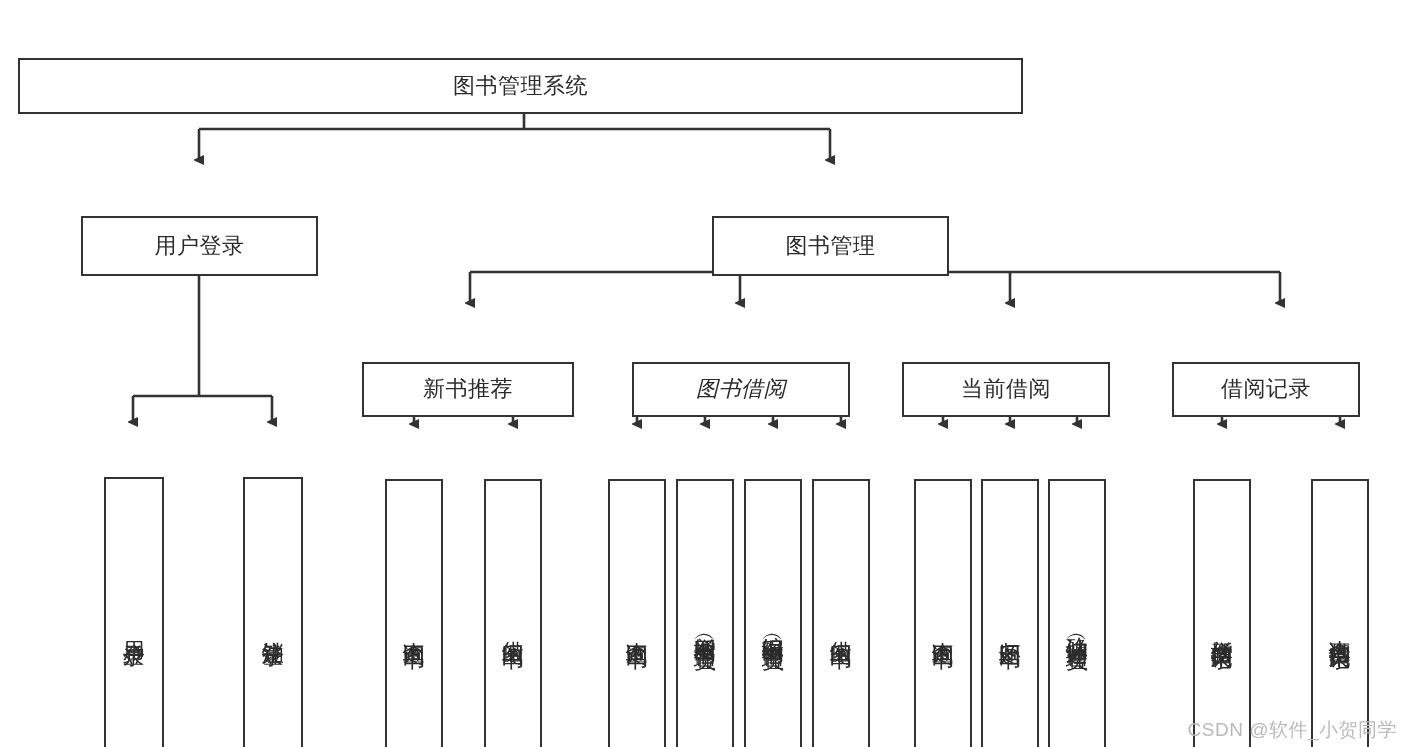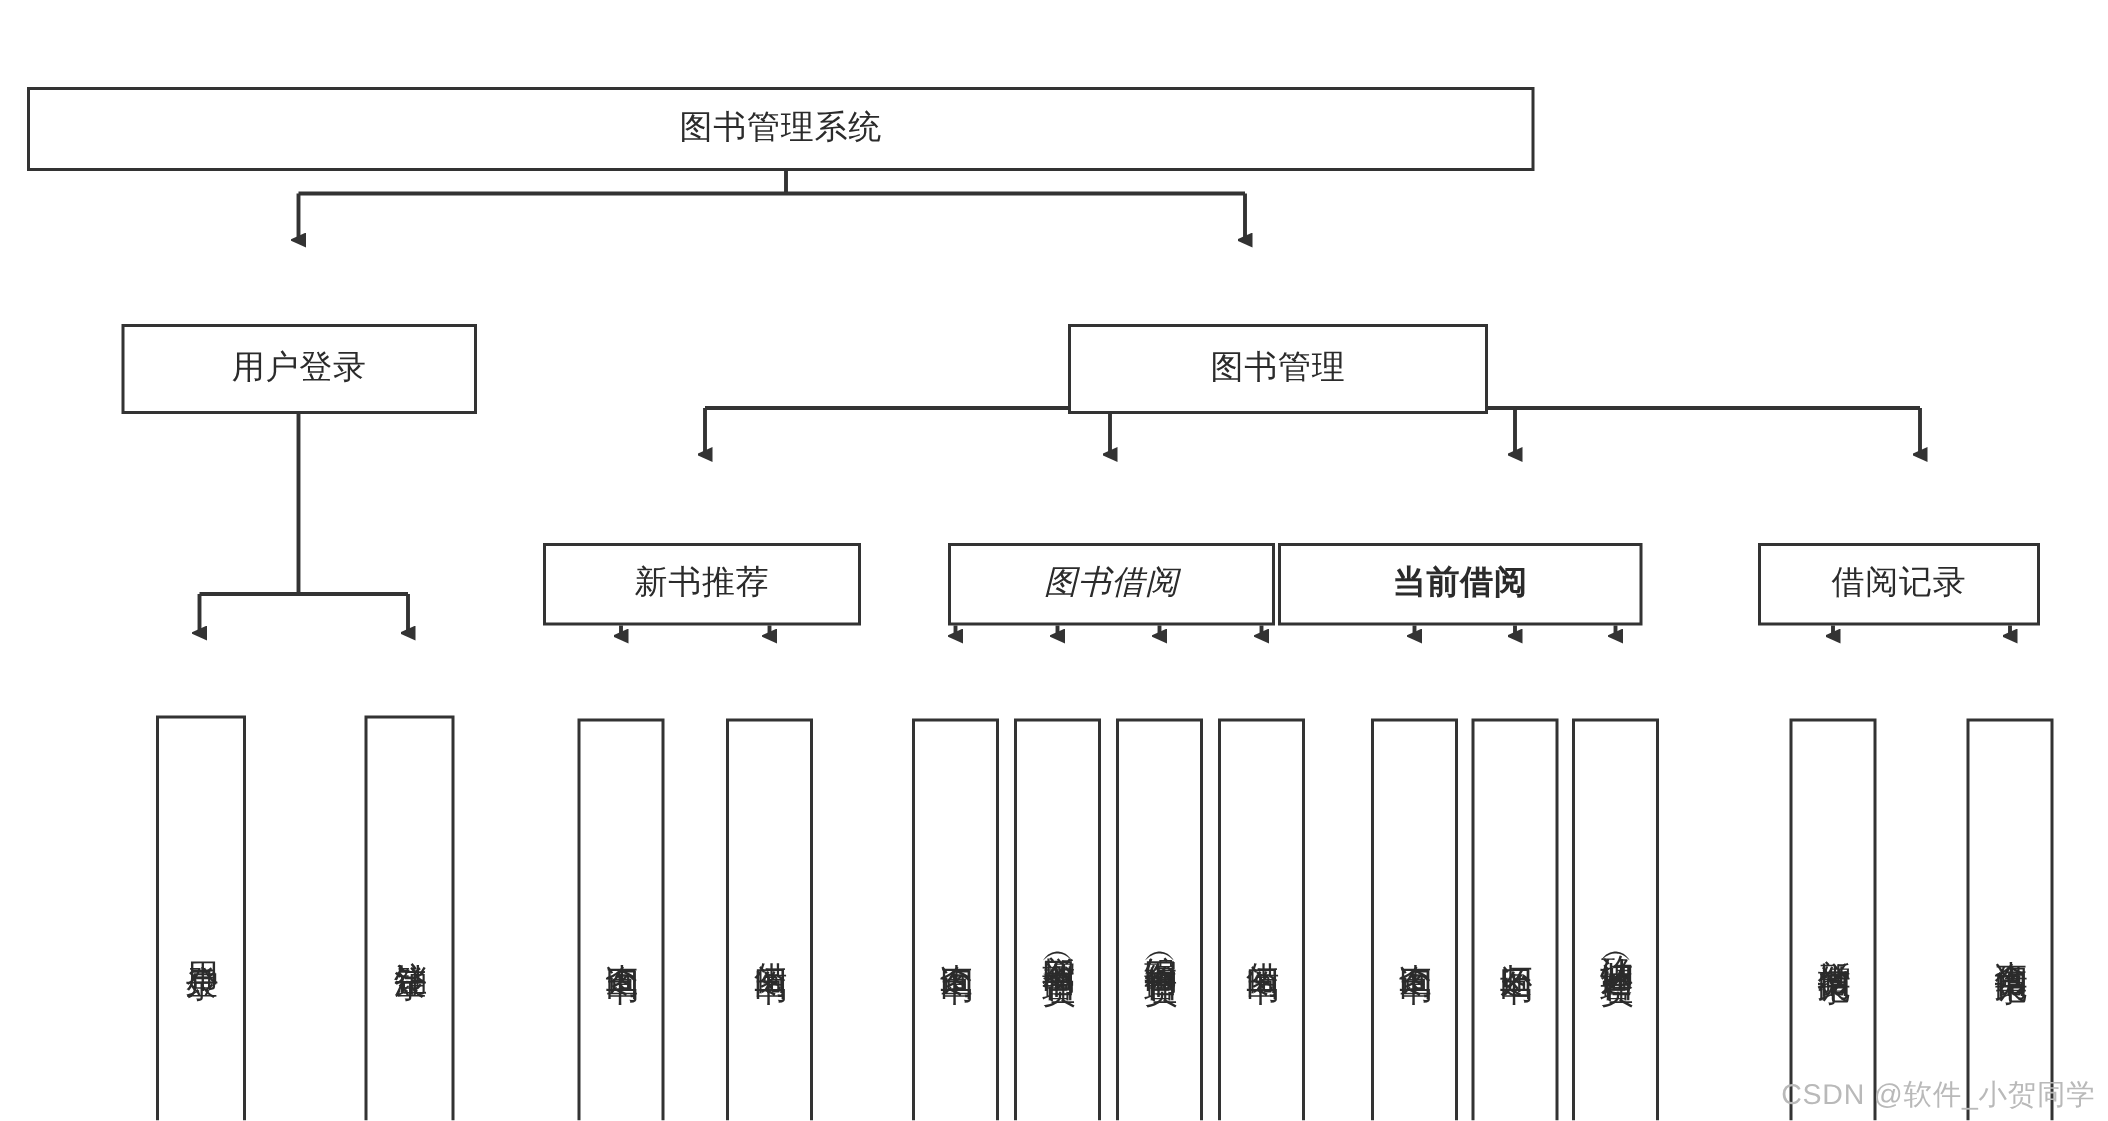--- a/index.html
+++ b/index.html
@@ -121,31 +121,31 @@
     </g>
   </svg>
 
   <div class="node horizontal" style="left:18px; top:14px; width:1005px; height:56px;">
     <span>图书管理系统</span>
   </div>
 
   <div class="node horizontal" style="left:81px; top:172px; width:237px; height:60px;">
     <span>用户登录</span>
   </div>
-  <div class="node horizontal" style="left:712px; top:172px; width:280px; height:60px;">
+  <div class="node horizontal" style="left:712px; top:172px; width:237px; height:60px;">
     <span>图书管理</span>
   </div>
 
   <div class="node horizontal" style="left:362px; top:318px; width:212px; height:55px;">
     <span>新书推荐</span>
   </div>
   <div class="node horizontal" style="left:632px; top:318px; width:218px; height:55px;font-style:italic;">
     <span>图书借阅</span>
   </div>
-  <div class="node horizontal" style="left:852px; top:318px; width:243px; height:55px;font-weight:bold;">
+  <div class="node horizontal" style="left:902px; top:318px; width:208px; height:55px;">
     <span>当前借阅</span>
   </div>
   <div class="node horizontal" style="left:1172px; top:318px; width:188px; height:55px;">
     <span>借阅记录</span>
   </div>
 
   <div class="node vertical" style="left:104px; top:433px; width:60px; height:300px;">
     <span class="vtext">用户登录</span>
   </div>
   <div class="node vertical" style="left:243px; top:433px; width:60px; height:300px;">

